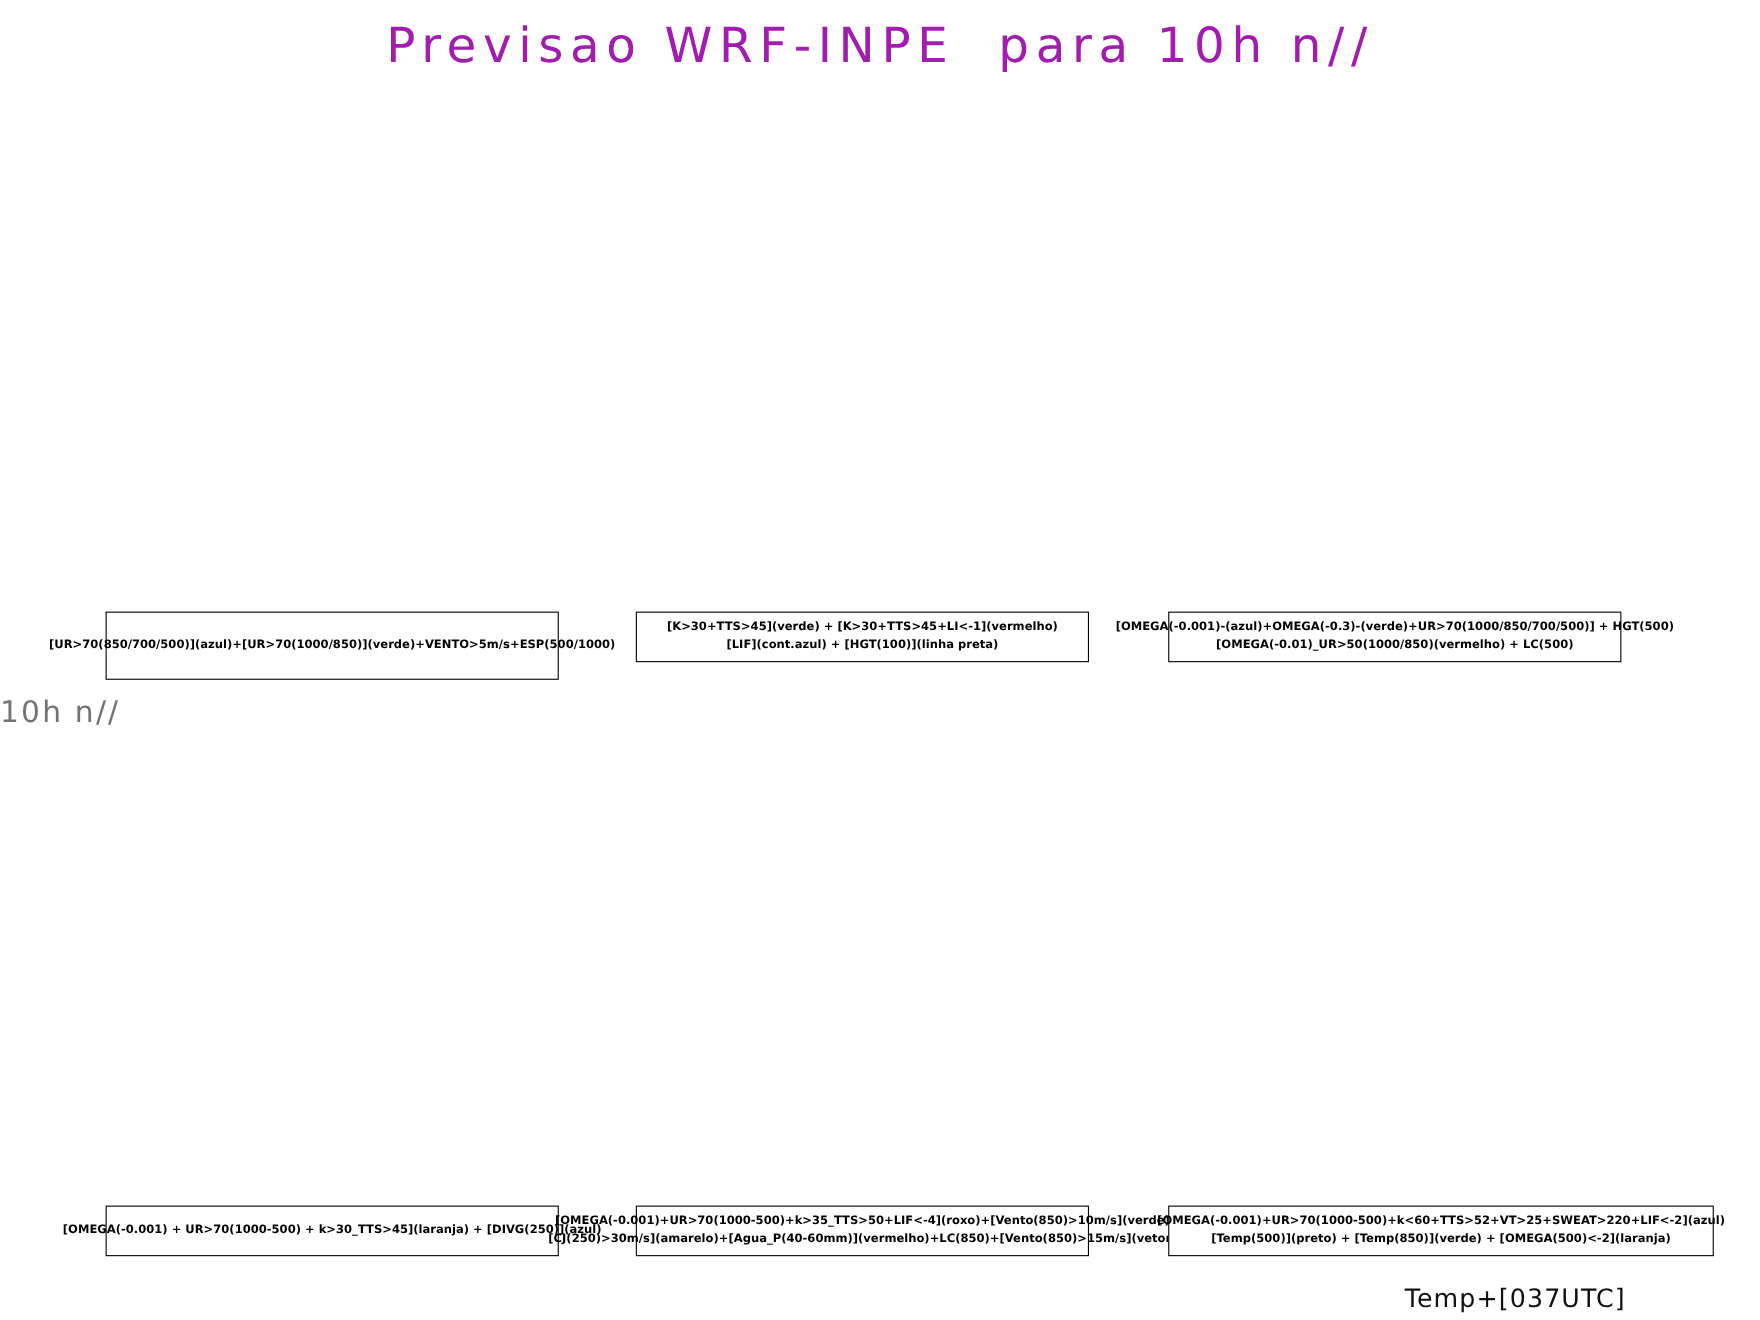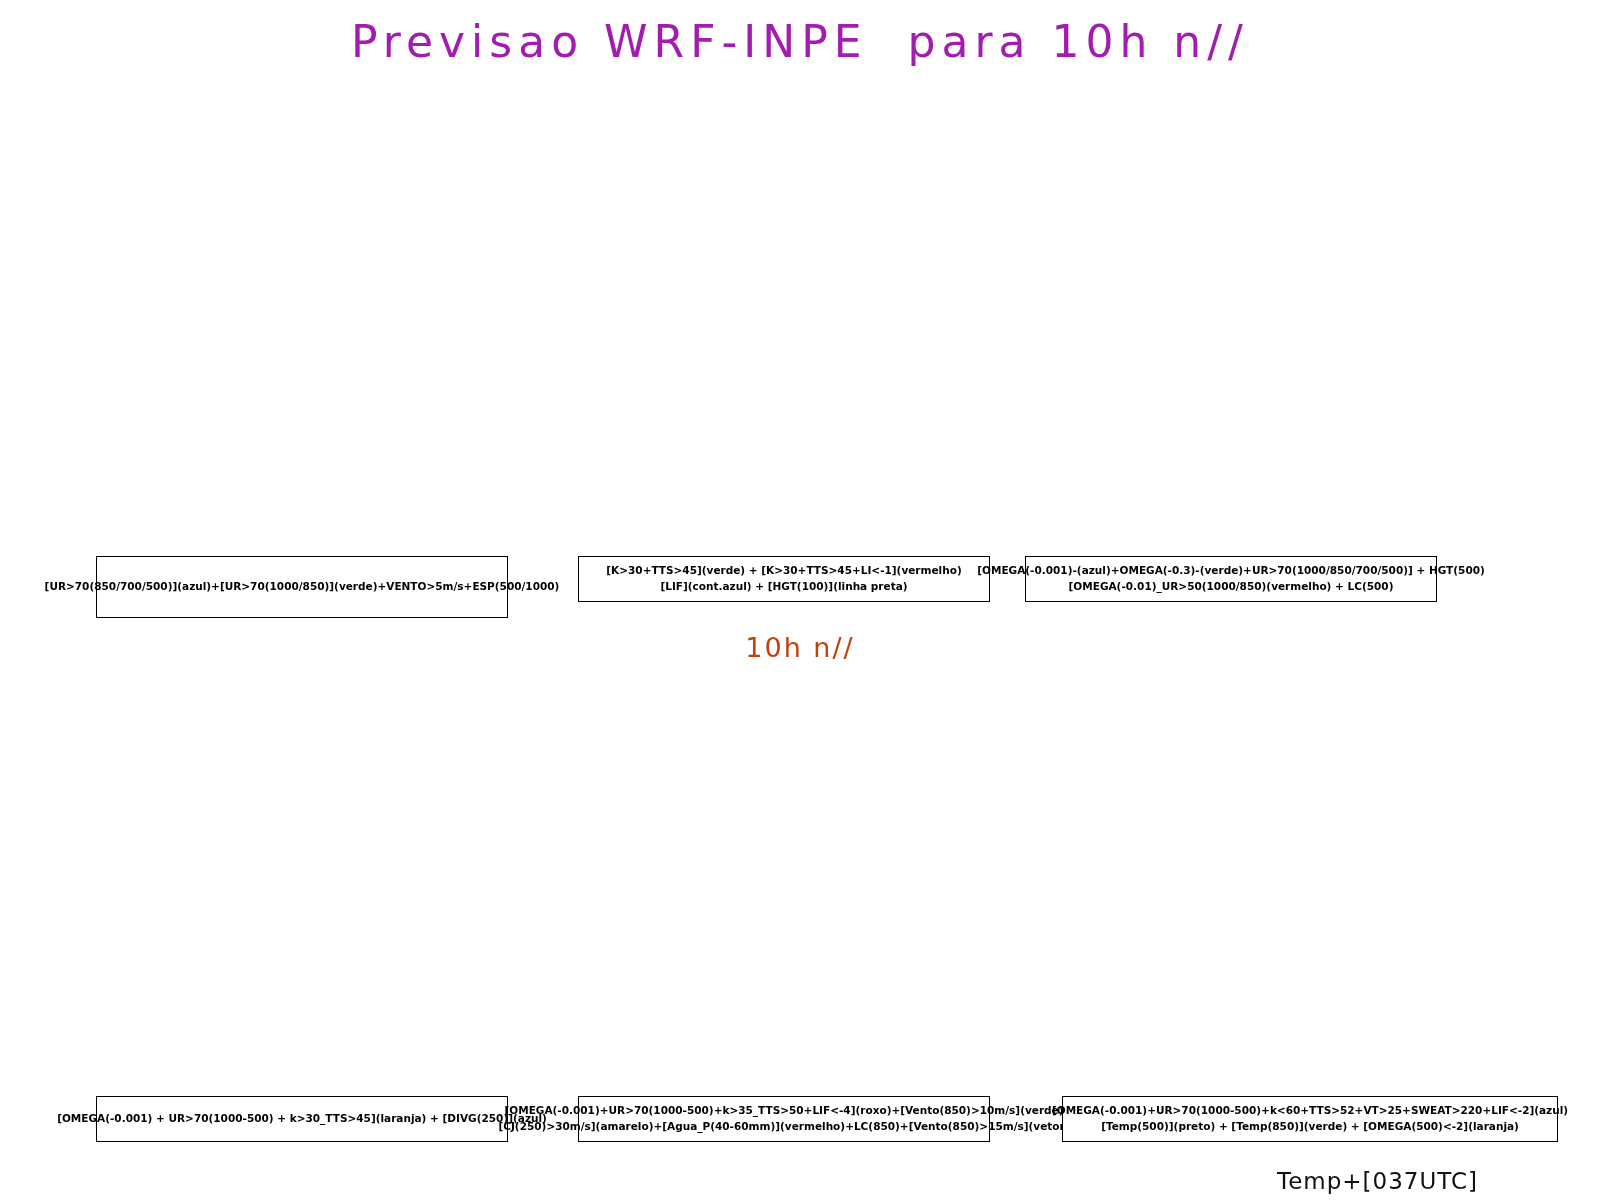--- a/index.html
+++ b/index.html
@@ -26,25 +26,25 @@
     font-weight: 400;
     letter-spacing: 6px;
     color: #a21caf;
     white-space: pre;
   }
   .subtitle {
     position: absolute;
     top: 632px;
     left: 0;
     width: 1600px;
-    text-align: center;
+    text-align: left;
     font-family: "DejaVu Sans", sans-serif;
     font-size: 27px;
     letter-spacing: 2px;
-    color: #c2410c;
+    color: #737373;
     white-space: pre;
   }
   .footer {
     position: absolute;
     bottom: 6px;
     right: 122px;
     font-family: "DejaVu Sans", sans-serif;
     font-size: 23px;
     letter-spacing: 1px;
     color: #111111;
@@ -66,21 +66,21 @@
     font-size: 10.5px;
     font-weight: bold;
     color: #000000;
     line-height: 1.5;
     white-space: nowrap;
     text-align: center;
   }
   
   #legend-top-left   { left: 96px;   top: 556px;  width: 412px; height: 62px; }
   #legend-top-mid    { left: 578px;  top: 556px;  width: 412px; height: 46px; }
-  #legend-top-right  { left: 1025px; top: 556px;  width: 412px; height: 46px; }
+  #legend-top-right  { left: 1062px; top: 556px;  width: 412px; height: 46px; }
   
   #legend-bot-left   { left: 96px;   top: 1096px; width: 412px; height: 46px; }
   #legend-bot-mid    { left: 578px;  top: 1096px; width: 412px; height: 46px; }
   #legend-bot-right  { left: 1062px; top: 1096px; width: 496px; height: 46px; }
 </style>
 </head>
 <body>
 
 <div class="page">
 

